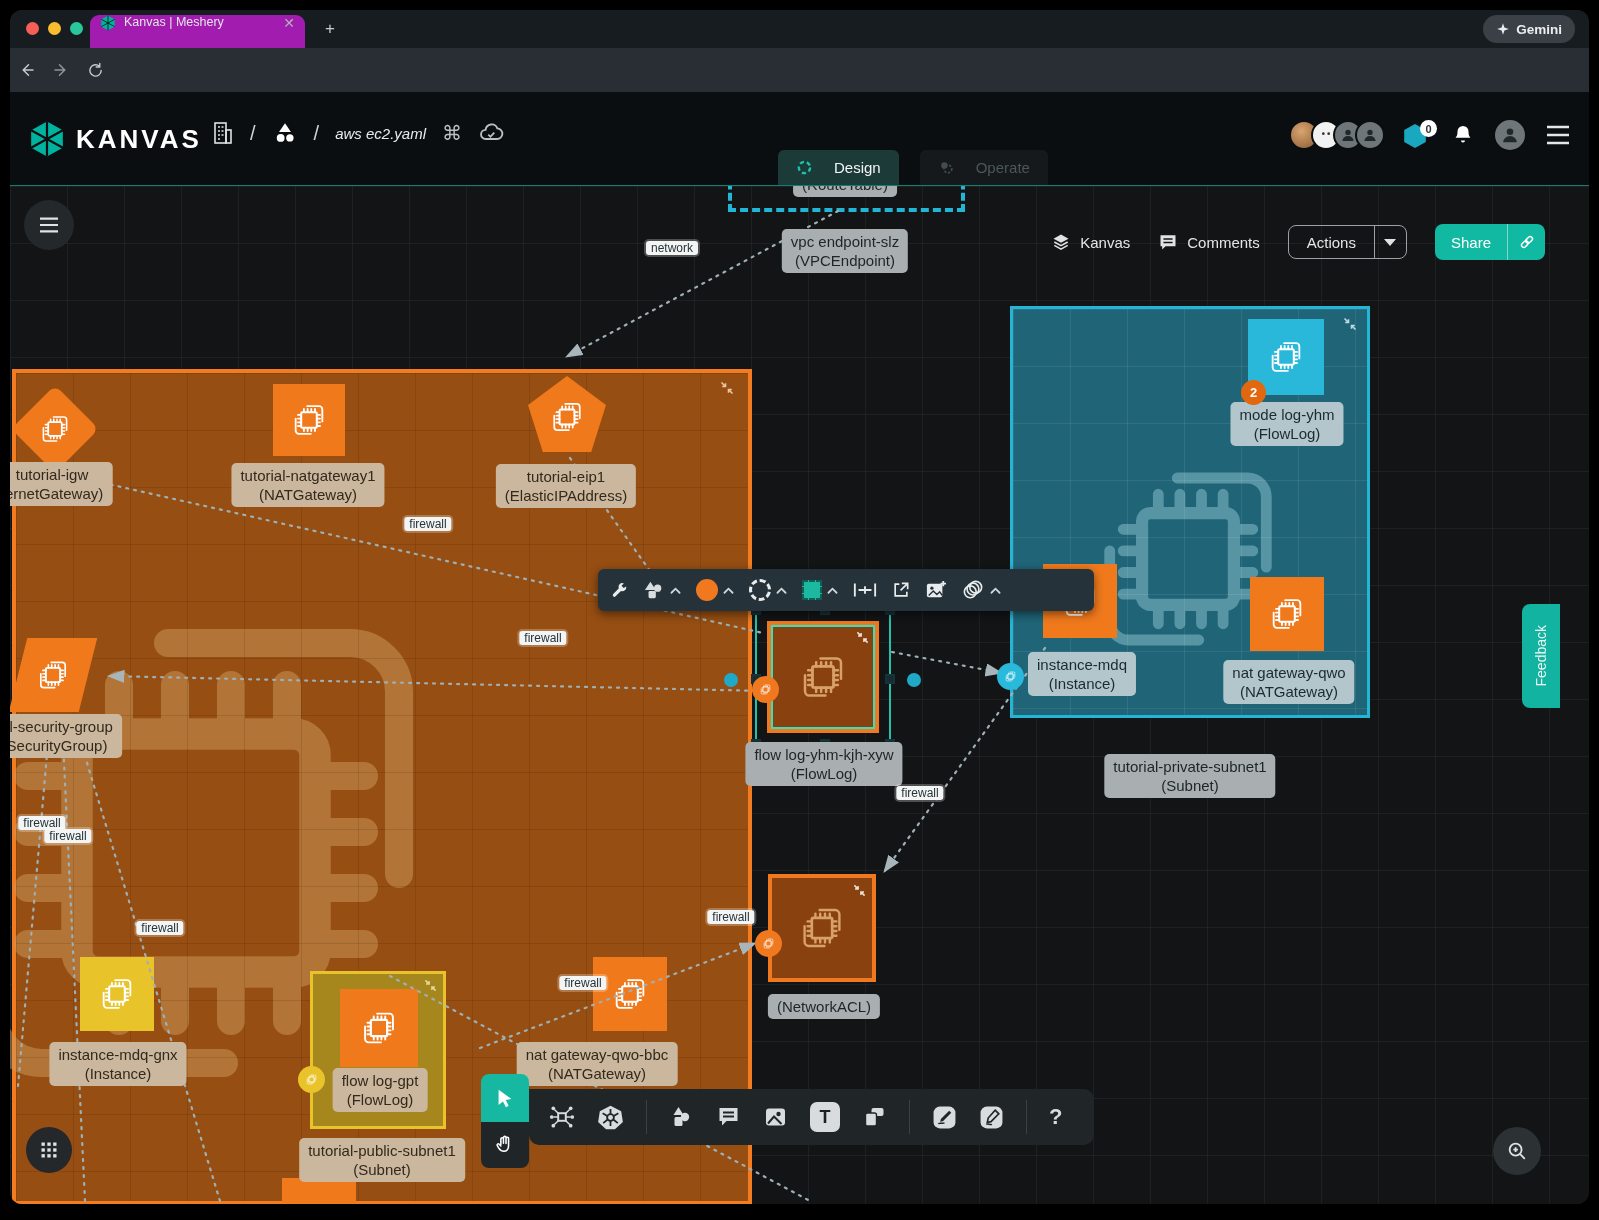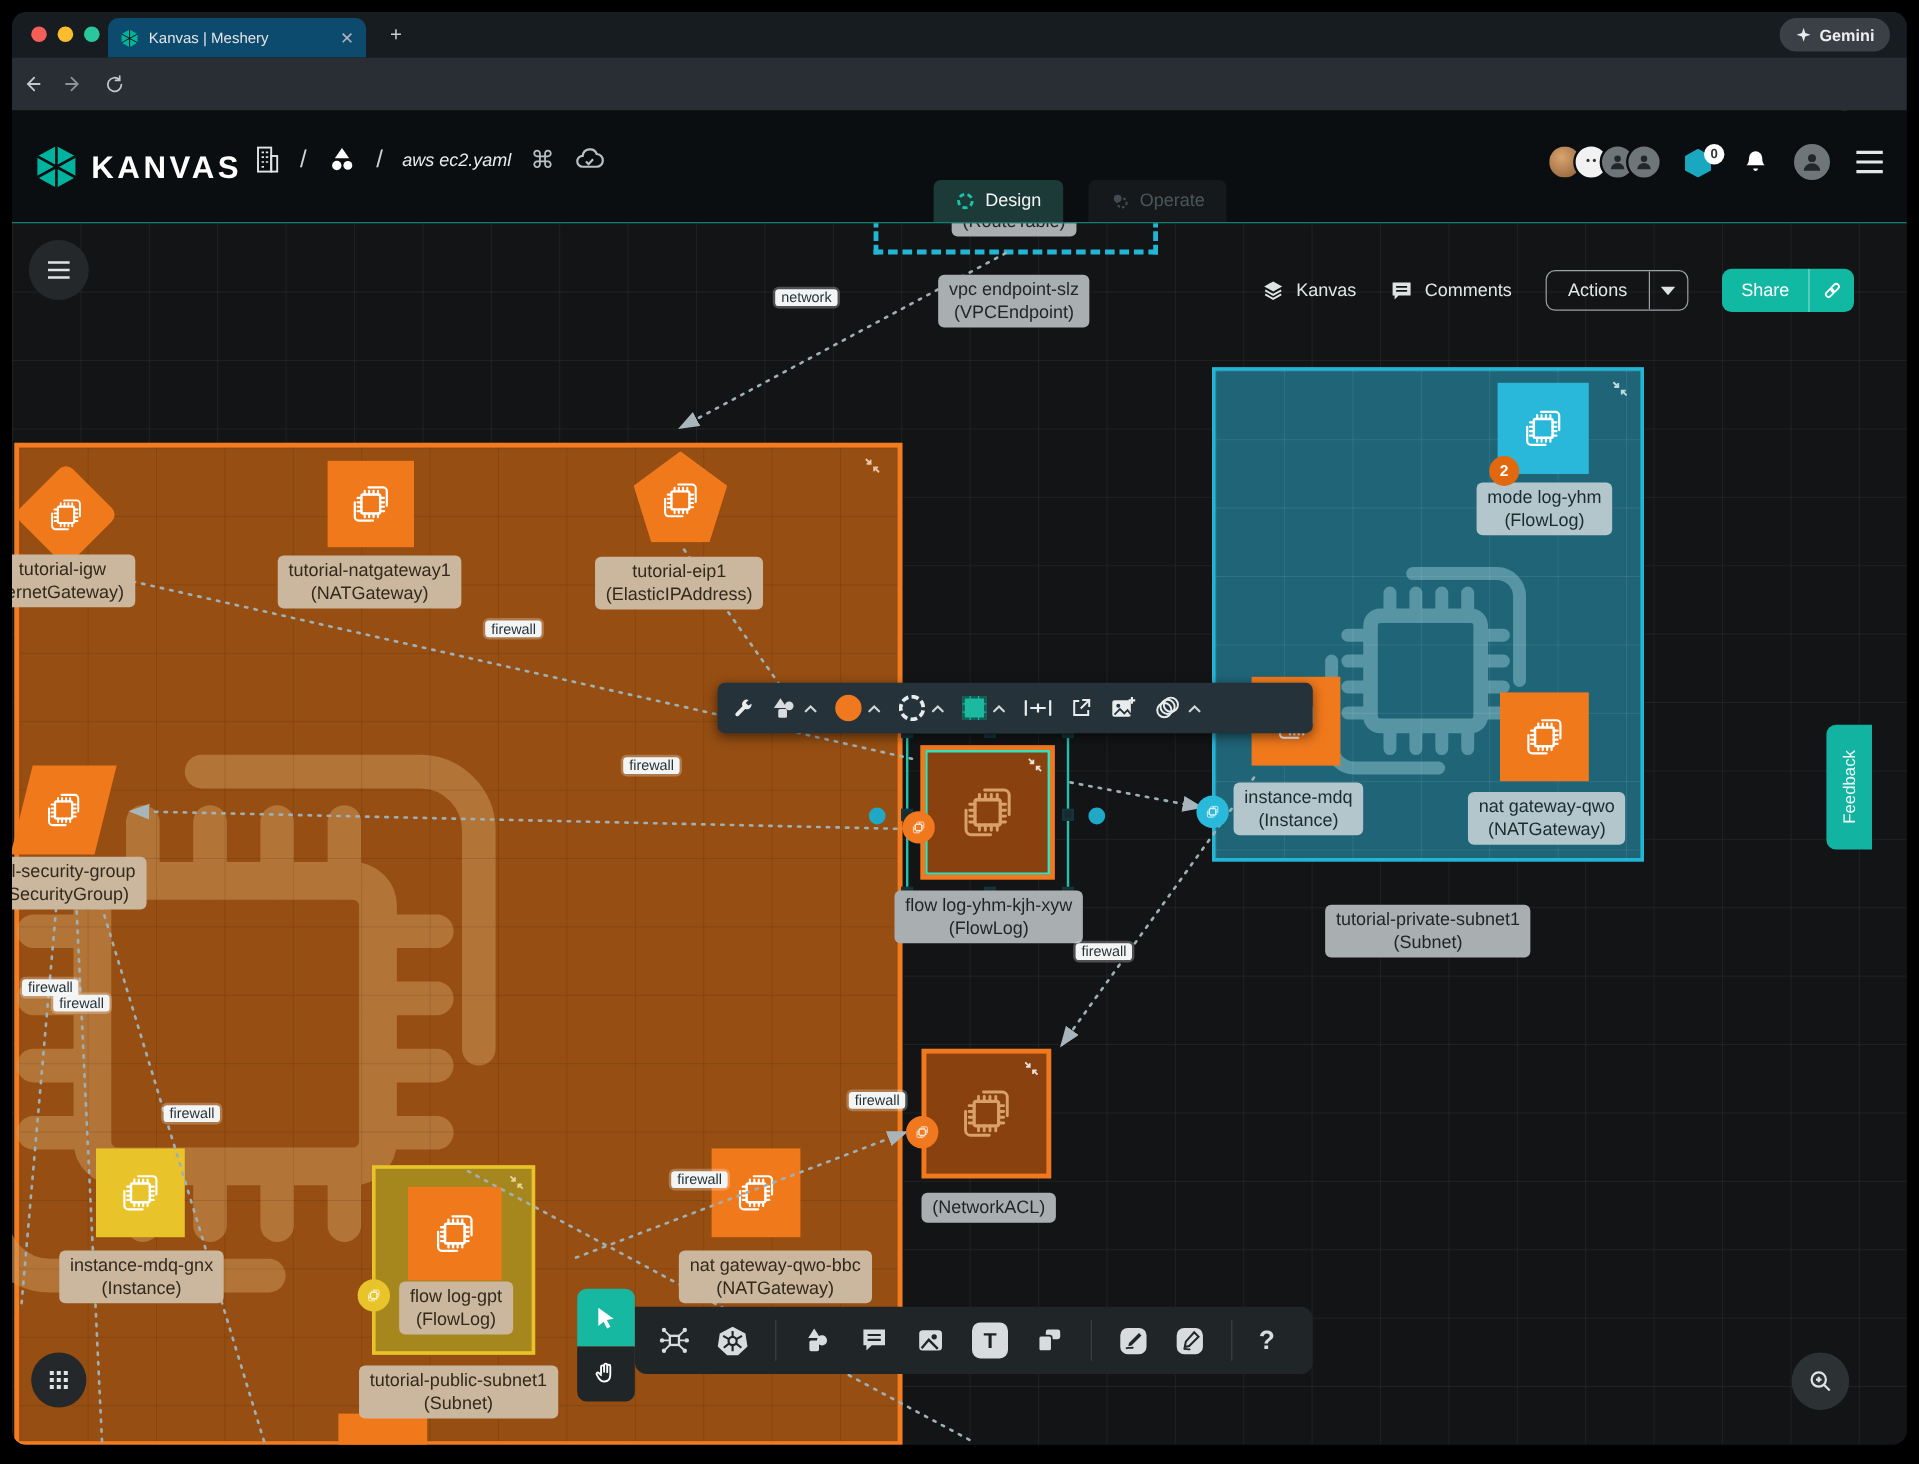--- a/index.html
+++ b/index.html
@@ -6,22 +6,22 @@
   html,body { background:#000; width:1599px; height:1220px; overflow:hidden;
     font-family:"Liberation Sans", sans-serif; }
   .page { position:relative; width:1599px; height:1220px; background:#000; }
   .window { position:absolute; left:10px; top:10px; width:1579px; height:1194px;
     border-radius:12px; overflow:hidden; background:#121517; }
 
   
   .tabbar { position:absolute; left:0; top:0; width:100%; height:38px; background:#171c20; }
   .lights { position:absolute; left:16px; top:12px; display:flex; gap:9px; }
   .light { width:13px; height:13px; border-radius:50%; }
-  .tab { position:absolute; left:80px; top:5px; width:215px; height:33px; background:#0c4a6e;
-    border-radius:9px 9px 0 0; display:flex; align-items:center; padding:0 10px; gap:8px; }
+  .tab { position:absolute; left:80px; top:5px; width:215px; height:33px; background:#a21caf;
+    border-radius:9px 9px 0 0; display:flex; padding:0 10px; gap:8px; }
   .tab-title { color:#e3e6e8; font-size:12.5px; white-space:nowrap; overflow:hidden; flex:1; }
   .tab-close { color:#aeb4b8; font-size:14px; cursor:default; }
   .newtab { position:absolute; left:308px; top:9px; color:#c7cccf; font-size:17px; width:24px; text-align:center; }
   .gemini { position:absolute; right:14px; top:5px; height:28px; background:#3b4046; border-radius:14px;
     display:flex; align-items:center; gap:6px; padding:0 13px; color:#eceeef; font-size:13.5px; font-weight:bold; }
   .toolrow { position:absolute; left:0; top:38px; width:100%; height:44px; background:#282e34; display:flex; align-items:center; }
   .navbtn { color:#c3c8cb; width:34px; text-align:center; font-size:16px; }
   .urlbar { position:absolute; left:118px; top:45px; width:1220px; height:30px; background:#1d2226;
     border-radius:15px; display:flex; align-items:center; padding:0 14px; gap:10px; }
   .url { color:#dde1e3; font-size:13.5px; white-space:nowrap; overflow:hidden; }
@@ -40,21 +40,21 @@
   .hdr-right { position:absolute; right:18px; top:26px; display:flex; align-items:center; gap:18px; }
   .avstack { display:flex; }
   .av { width:30px; height:30px; border-radius:50%; border:2px solid #0b0e10; margin-left:-8px;
     display:flex; align-items:center; justify-content:center; overflow:hidden; }
   .badge0 { position:relative; width:30px; height:26px; }
   .badge0 .hex { position:absolute; left:0; top:2px; width:24px; height:24px; background:#1aa7c0;
     clip-path:polygon(50% 0,95% 25%,95% 75%,50% 100%,5% 75%,5% 25%); }
   .badge0 .cnt { position:absolute; right:-4px; top:-2px; width:17px; height:17px; border-radius:50%;
     background:#fff; color:#333; font-size:11px; font-weight:bold; display:flex; align-items:center; justify-content:center; }
   .mode { position:absolute; left:768px; top:140px; display:flex; z-index:40; }
-  .mode-tab { height:35px; padding:0 18px; display:flex; align-items:center; gap:8px; font-size:15px; border-radius:6px 6px 0 0; }
+  .mode-tab { height:35px; padding:0 18px; display:flex; align-items:center; gap:21px; font-size:15px; border-radius:6px 6px 0 0; }
   .mode-design { background:#1c3a37; color:#f2f5f5; }
   .mode-operate { background:#15191b; color:#4c5659;margin-left:21px; }
 
   
   .canvas { position:absolute; left:0; top:175px; width:1579px; height:1019px; background:#121416;
     border-top:1px solid #0e7f72; overflow:hidden;
     background-image:linear-gradient(rgba(255,255,255,.05) 1px, transparent 1px),
                      linear-gradient(90deg, rgba(255,255,255,.05) 1px, transparent 1px);
     background-size:57px 57px; }
   .circlebtn { position:absolute; border-radius:50%; background:#24282b; display:flex; align-items:center; justify-content:center; }
@@ -455,21 +455,21 @@
     <div class="lbl lbl-tan" style="left:372px;top:952px">
       <span>tutorial-public-subnet1</span><br><span>(Subnet)</span>
     </div>
     <div class="sqnode" style="left:272px;top:992px;width:74px;height:27px;background:#f0791c"></div>
 
     <div class="sqnode" style="left:583px;top:771px;width:74px;height:74px;background:#f0791c">
       <svg width="46" height="46" viewBox="0 0 100 100" style="color:#fff">
             <use href="#chip"></use>
           </svg>
     </div>
-    <div class="lbl lbl-tan" style="left:636px;top:856px">
+    <div class="lbl lbl-tan" style="left:587px;top:856px">
       <span>nat gateway-qwo-bbc</span><br><span>(NATGateway)</span>
     </div>
 
     <div class="region region-grid teal-region">
       <svg class="watermark" style="left:40px;top:115px;width:270px;height:270px;color:#7fb6c2;opacity:.6" viewBox="0 0 100 100">
             <use href="#chip"></use>
           </svg>
       <svg class="collapse" style="right:10px;top:8px" width="14" height="14">
             <use href="#collapsearrows" style="color:#d8eef4"></use>
           </svg>

